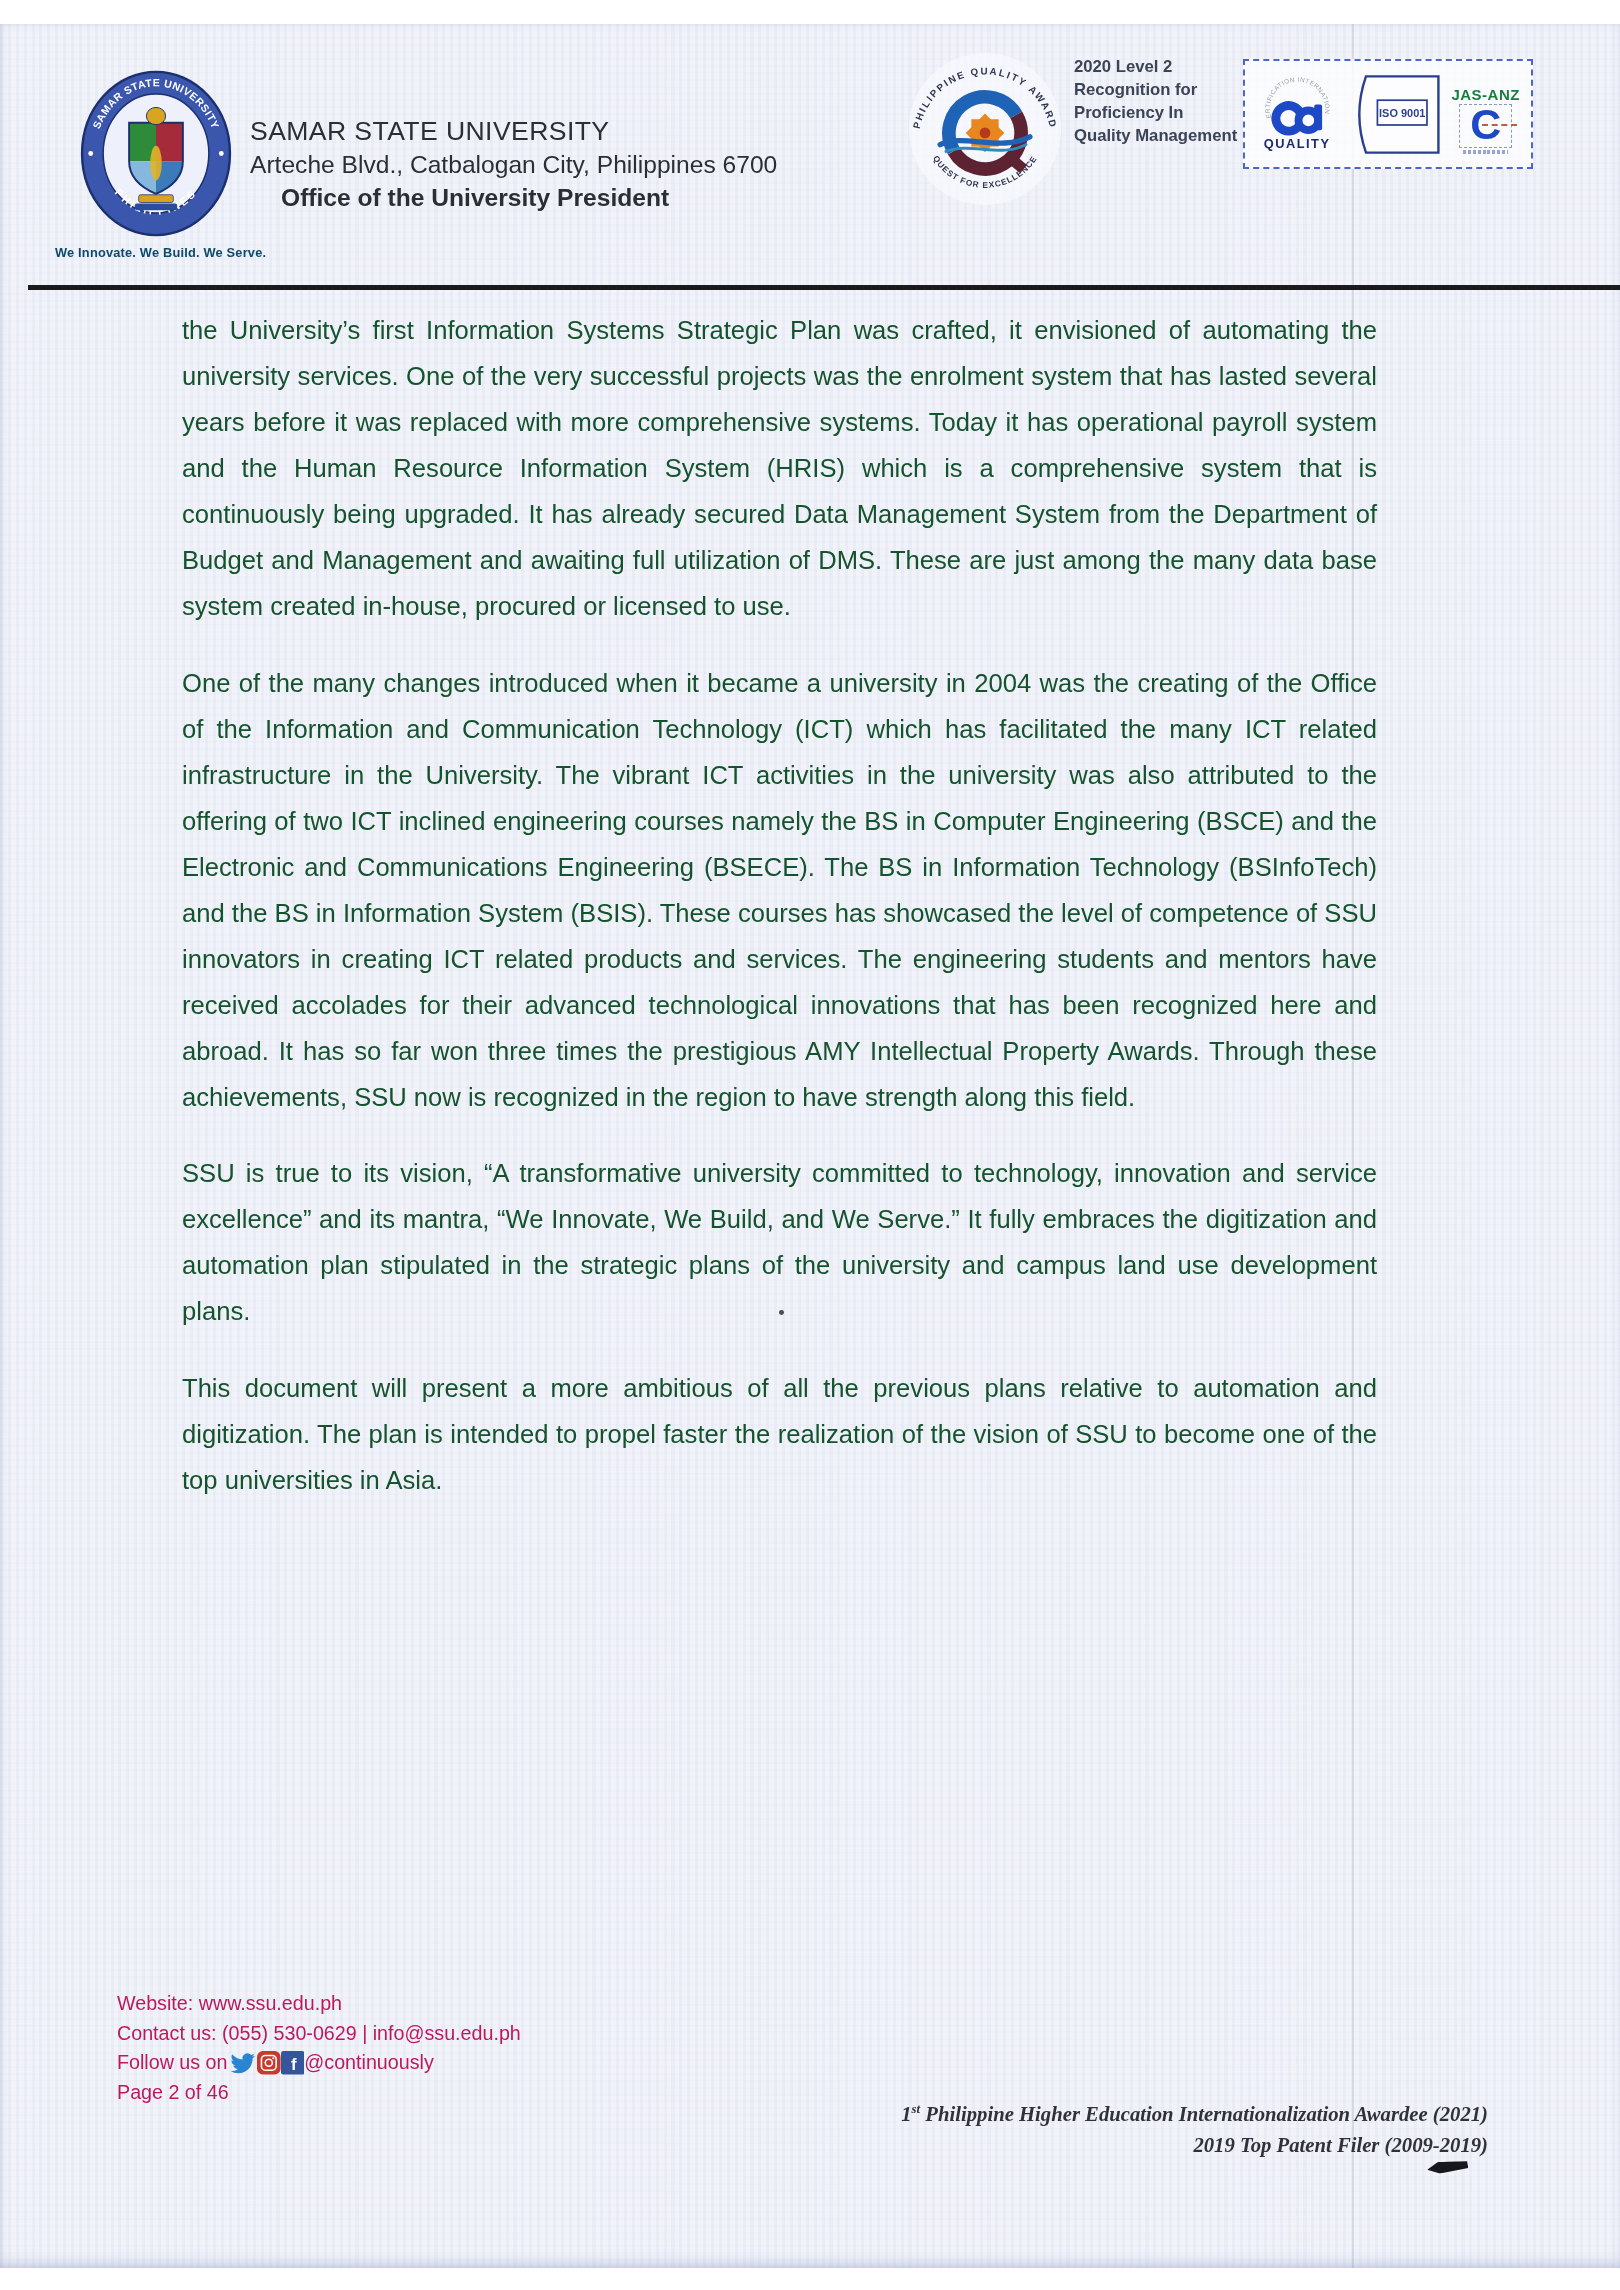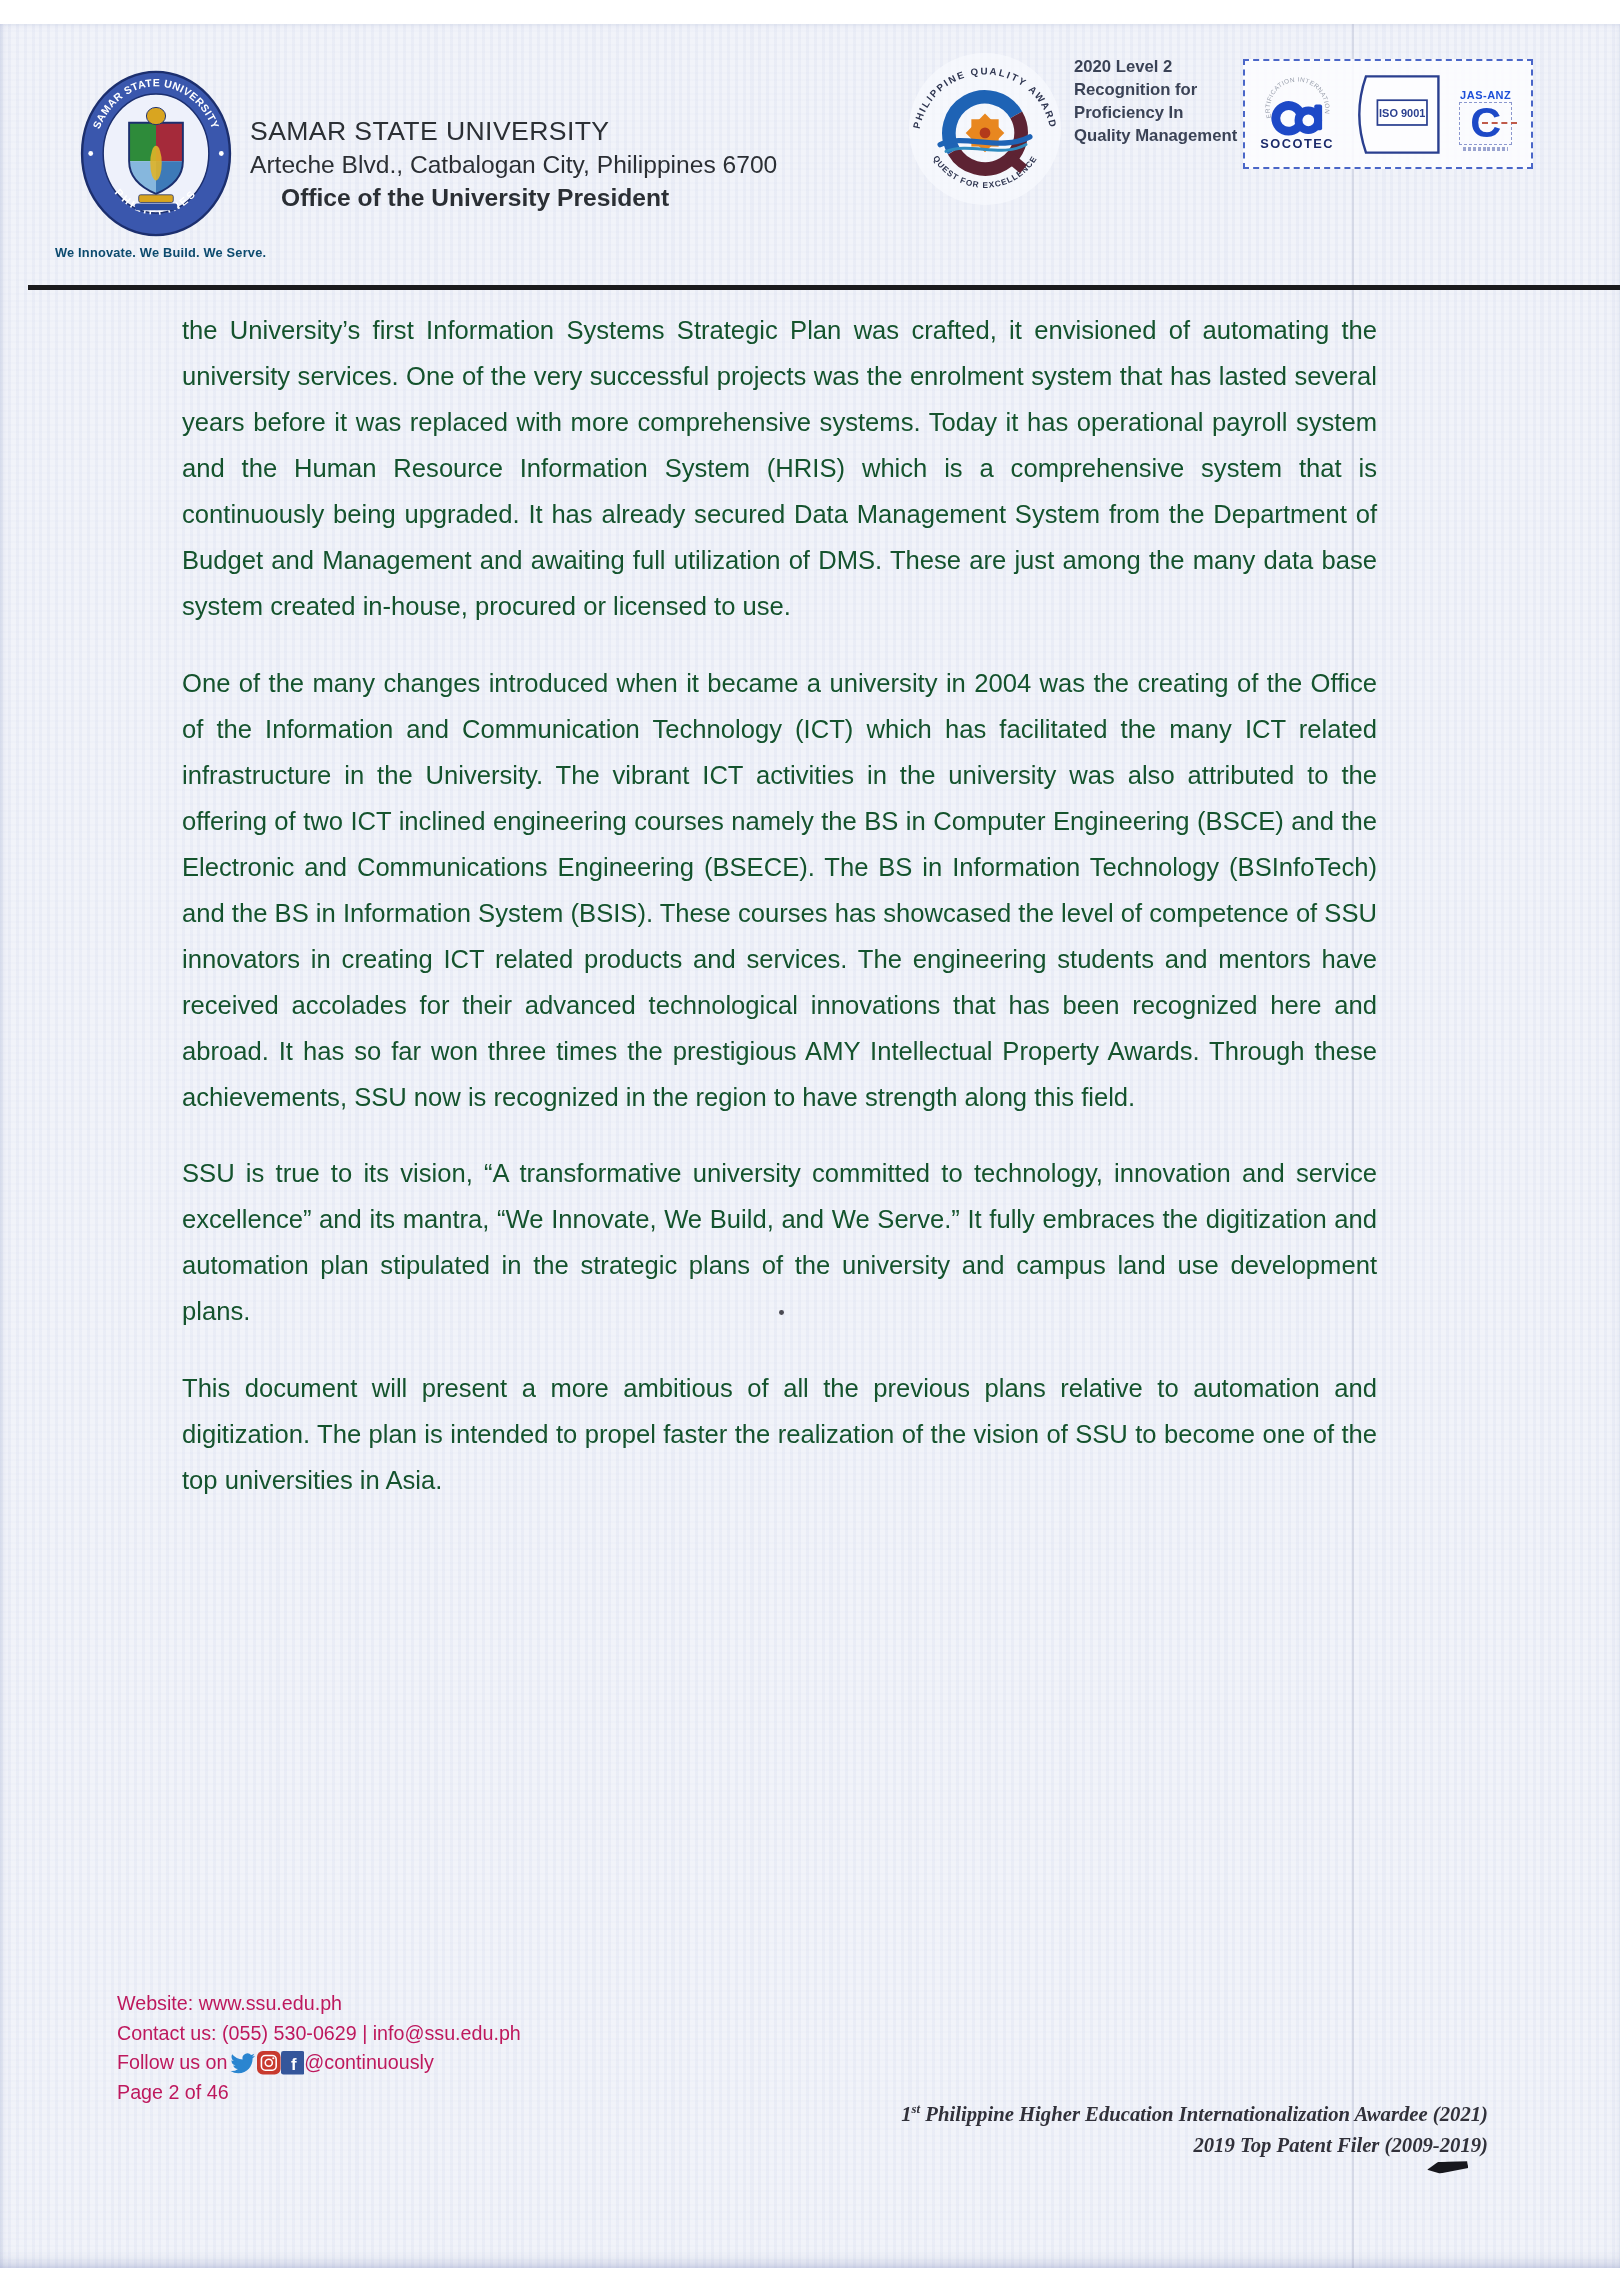--- a/index.html
+++ b/index.html
@@ -25,21 +25,21 @@
   .uni-office{font-size:24.6px;font-weight:bold;line-height:33px;margin-left:31px;}
   .pqa-seal{position:absolute;left:907px;top:51px;width:156px;height:156px;}
   .pqa-text{position:absolute;left:1074px;top:55px;width:212px;font-size:16.7px;font-weight:bold;
             line-height:23px;color:#3b4356;}
   .cert-box{position:absolute;left:1243px;top:59px;width:290px;height:110px;
             border:2px dashed #4a66c8;background:rgba(253,253,255,.85);
             display:flex;align-items:center;gap:3.9px;padding:3.9px 7.9px;box-sizing:border-box;}
   .ci-col{display:flex;flex-direction:column;align-items:center;width:91px;}
   .socotec-label{font-size:12.8px;font-weight:bold;color:#1b2a6b;letter-spacing:1.5px;margin-top:-3.9px;}
   .jas-col{display:flex;flex-direction:column;align-items:center;width:77px;}
-  .jas-label{font-size:11px;font-weight:800;color:#1d4ed8;letter-spacing:0.5px;margin-top:12px;}
+  .jas-label{font-size:15px;font-weight:800;color:#15803d;letter-spacing:0.5px;margin-top:12px;}
   .jas-c{position:relative;border:1px dashed #8b97cf;padding:0 9.9px 2px;margin-top:1px;}
   .jas-c .cg{font-size:43px;font-weight:900;color:#1d49c7;line-height:.92;display:block;}
   .jas-line{position:absolute;right:-5.9px;top:46%;width:35px;border-top:2px dashed #c05a4a;}
   .jas-foot{width:45px;height:3.9px;margin-top:2px;opacity:.6;
             background:repeating-linear-gradient(90deg,#5a6ab0 0 3px,transparent 3px 4.9px);}
   .rule{position:absolute;left:27.6px;top:285px;width:1593px;height:4.9px;background:#1b1b1d;}
   
   .body-text{position:absolute;left:182px;top:307px;width:1195px;color:#14532d;}
   .body-text p{font-size:25.6px;line-height:46px;margin:0 0 30.5px 0;text-align:justify;text-align-last:left;}
   .dot-artifact{position:absolute;left:779px;top:1310px;width:4.9px;height:4.9px;border-radius:50%;background:#4a4a52;}
@@ -130,21 +130,21 @@
     <div class="ci-col">
       <svg width="73" height="63" viewBox="0 0 74 64">
         <path id="ciArc" d="M 10,40 A 28,28 0 1 1 64,40" fill="none"></path>
         <text font-size="6.5" fill="#9aa0ad" letter-spacing=".5">
           <textPath href="#ciArc" startOffset="50%" text-anchor="middle">CERTIFICATION INTERNATIONAL</textPath>
         </text>
         <circle cx="28" cy="42" r="13" fill="none" stroke="#1d49c7" stroke-width="9" stroke-dasharray="70 12" transform="rotate(25 28 42)"></circle>
         <circle cx="48" cy="44" r="10" fill="none" stroke="#1d49c7" stroke-width="8"></circle>
         <rect x="54" y="28" width="8" height="26" rx="2" fill="#1d49c7"></rect>
       </svg>
-      <div class="socotec-label">SOCOTEC</div>
+      <div class="socotec-label">QUALITY</div>
     </div>
     <svg width="102" height="91" viewBox="0 0 104 92">
       <path d="M22,6 Q8,46 22,86 L98,86 L98,6 Z" fill="#fdfdff" stroke="#2a3f8f" stroke-width="2.5"></path>
       <rect x="34" y="31" width="52" height="26" fill="#ffffff" stroke="#2a3f8f" stroke-width="1.8"></rect>
       <text x="60" y="48.5" text-anchor="middle" font-size="11.5" font-weight="bold" fill="#2a3f8f">ISO 9001</text>
     </svg>
     <div class="jas-col">
       <div class="jas-label">JAS-ANZ</div>
       <div class="jas-c">
         <span class="cg">C</span>

